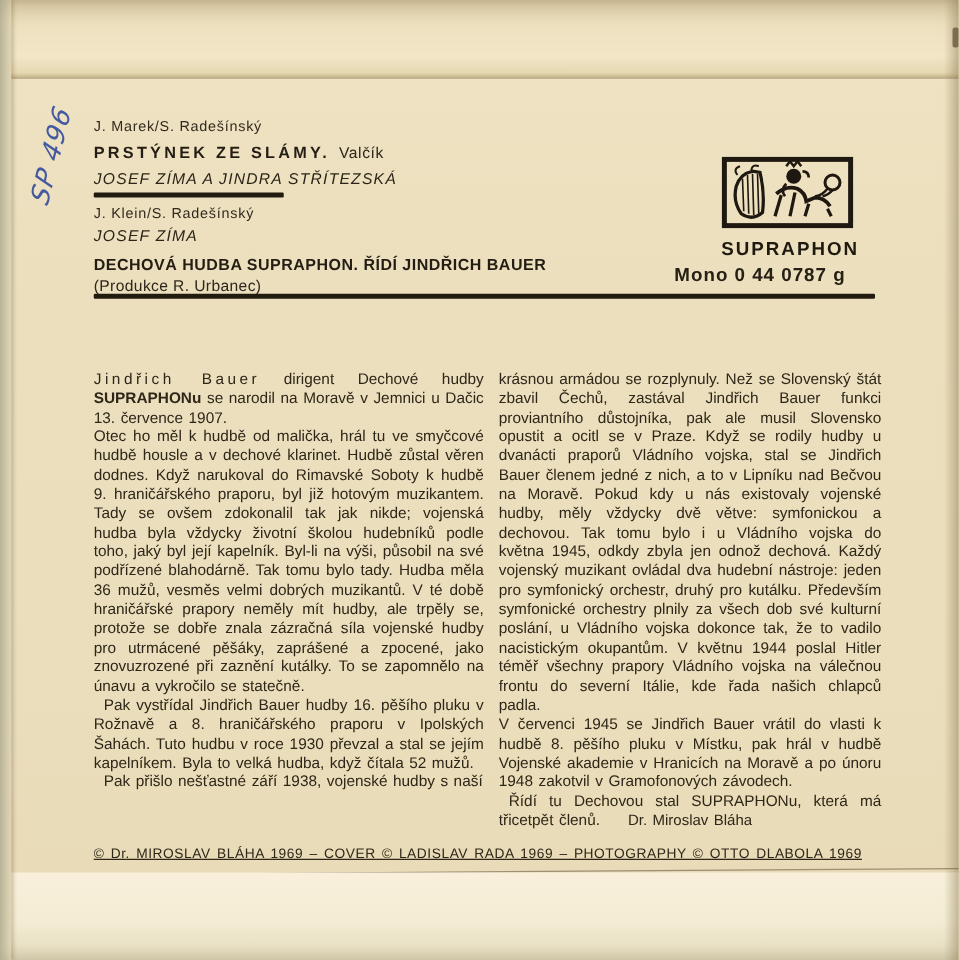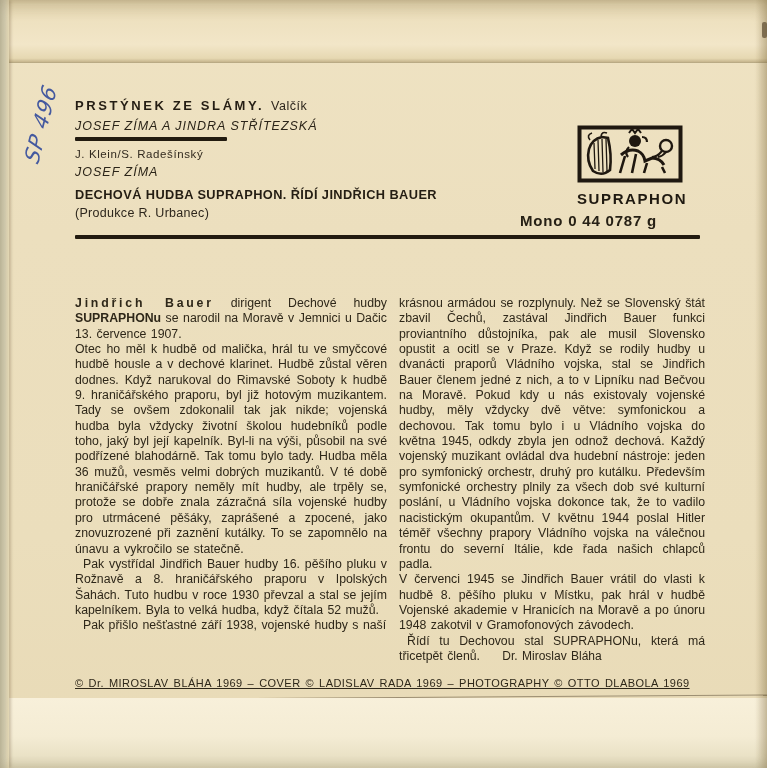--- a/index.html
+++ b/index.html
@@ -39,32 +39,32 @@
   .subtitle{font-size:12.5px;letter-spacing:.5px;margin-left:7px;}
   .performers{font-size:12.5px;letter-spacing:1px;margin-bottom:3px;color:#2b2418;font-style:italic;}
   .rule-short{width:152px;height:4px;background:#221b10;margin:3px 0 6px 0;border-radius:1px;}
   .ensemble{font-weight:bold;font-size:12.8px;letter-spacing:.4px;margin-top:7px;color:#241d13;}
   .producer{font-size:12.5px;letter-spacing:.3px;margin-top:1px;}
   .rule-full{position:absolute;left:75px;top:235px;width:625px;height:4px;background:#221b10;border-radius:1px;}
 
   
   .logo{position:absolute;left:577px;top:125px;width:110px;}
   .logo-name{font-weight:bold;font-size:15px;letter-spacing:1.6px;color:#1f1910;margin-top:3px;}
-  .catalog{position:absolute;left:520px;top:212px;width:176px;text-align:left;
+  .catalog{position:absolute;left:520px;top:212px;width:176px;text-align:center;
     font-weight:bold;font-size:15px;letter-spacing:.8px;color:#26201576;color:#262015;}
 
   
   .body{position:absolute;left:75px;top:296px;width:630px;display:flex;gap:12px;
     font-size:12.3px;line-height:15.35px;text-align:justify;color:#2e2719;word-spacing:1px;}
   .col-left{width:312px;}
   .col-right{width:306px;}
   .body p{margin:0;}
   .body p.indent{text-indent:8px;}
   .seg-bold{font-weight:bold;}
-  .seg-bold-spaced{font-weight:bold;letter-spacing:2.8px;}
+  .seg-bold-spaced{font-weight:normal;letter-spacing:2.8px;}
   .signature{text-align:center;margin-top:-15.35px;font-size:12px;}
 
   
   .footer{position:absolute;left:75px;top:677px;width:630px;font-size:11px;
     letter-spacing:.45px;color:#2e2719;word-spacing:1.5px;text-decoration:underline;}
 </style>
 </head>
 <body>
 
 <div class="scan">
@@ -72,20 +72,21 @@
   <div class="flap-top"></div>
   <div class="fold-bottom-line"></div>
   <div class="flap-bottom"></div>
   <div class="edge-left"></div>
   <div class="edge-right"></div>
   <div class="corner-mark"></div>
 
   <div class="handwriting">SP 496</div>
 
   <div class="header">
+    <div class="credit">J. Marek/S. Radešínský</div>
     <div class="title-line">
       <span class="title">PRSTÝNEK ZE SLÁMY.</span><span class="subtitle">Valčík</span>
     </div>
     <div class="performers">JOSEF ZÍMA A JINDRA STŘÍTEZSKÁ</div>
     <div class="rule-short"></div>
     <div class="credit">J. Klein/S. Radešínský</div>
     <div class="performers">JOSEF ZÍMA</div>
     <div class="ensemble">DECHOVÁ HUDBA SUPRAPHON. ŘÍDÍ JINDŘICH BAUER</div>
     <div class="producer">(Produkce R. Urbanec)</div>
   </div>

